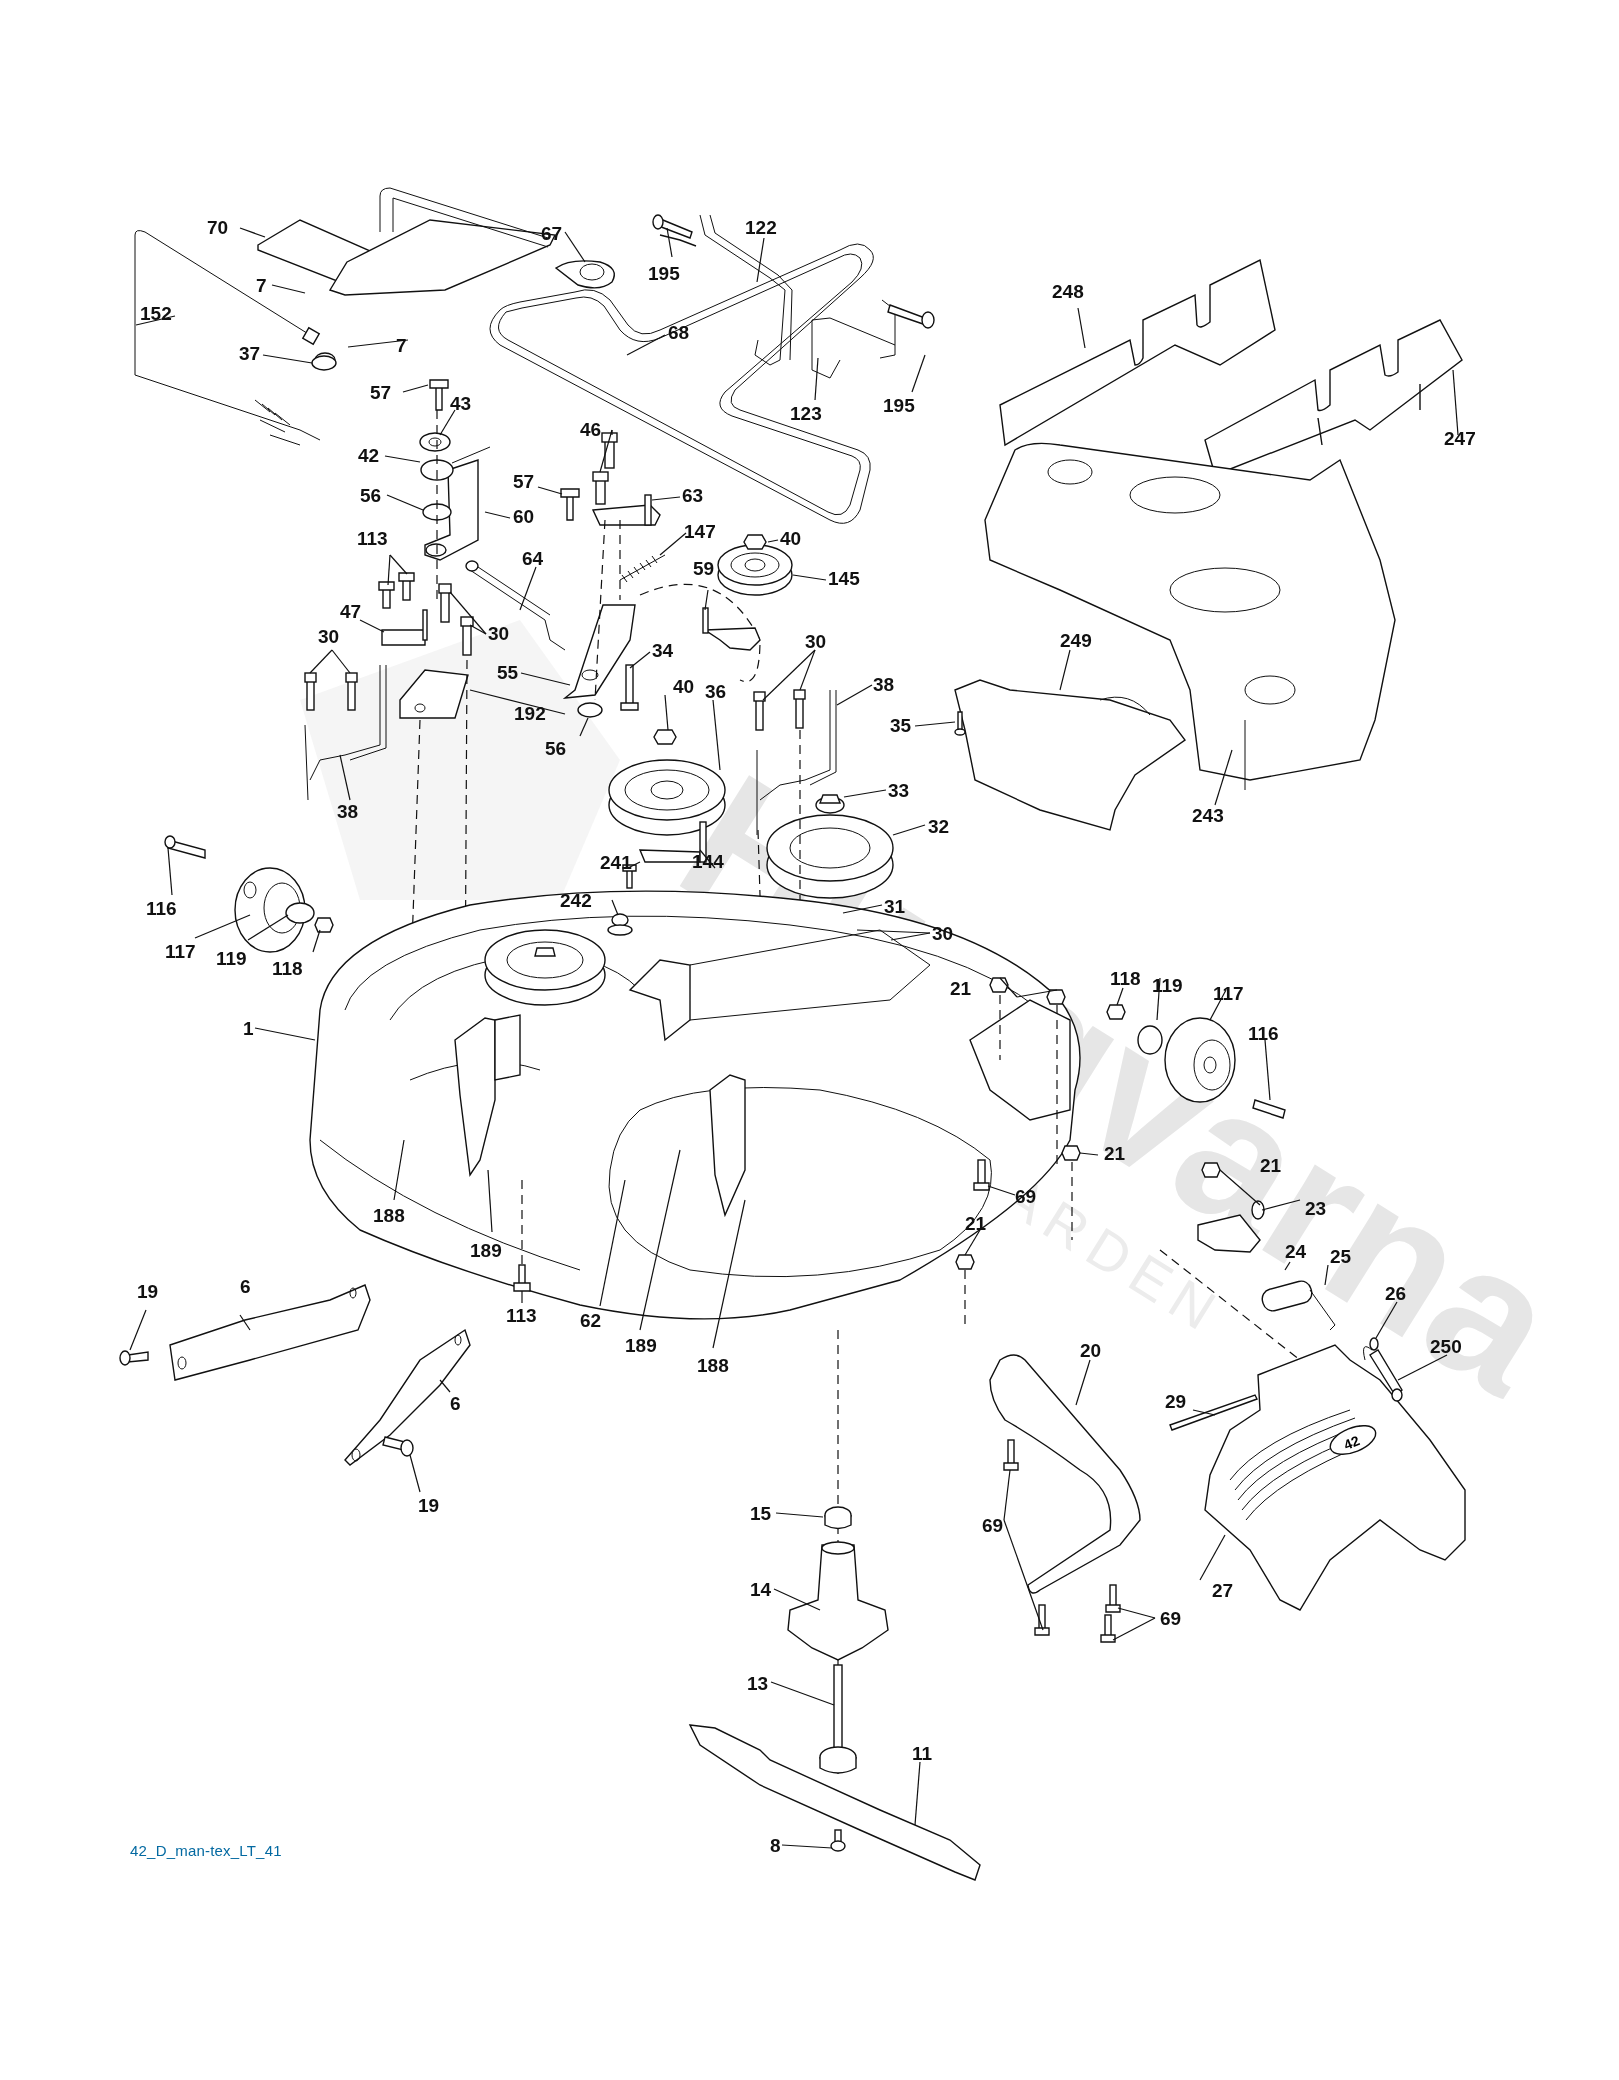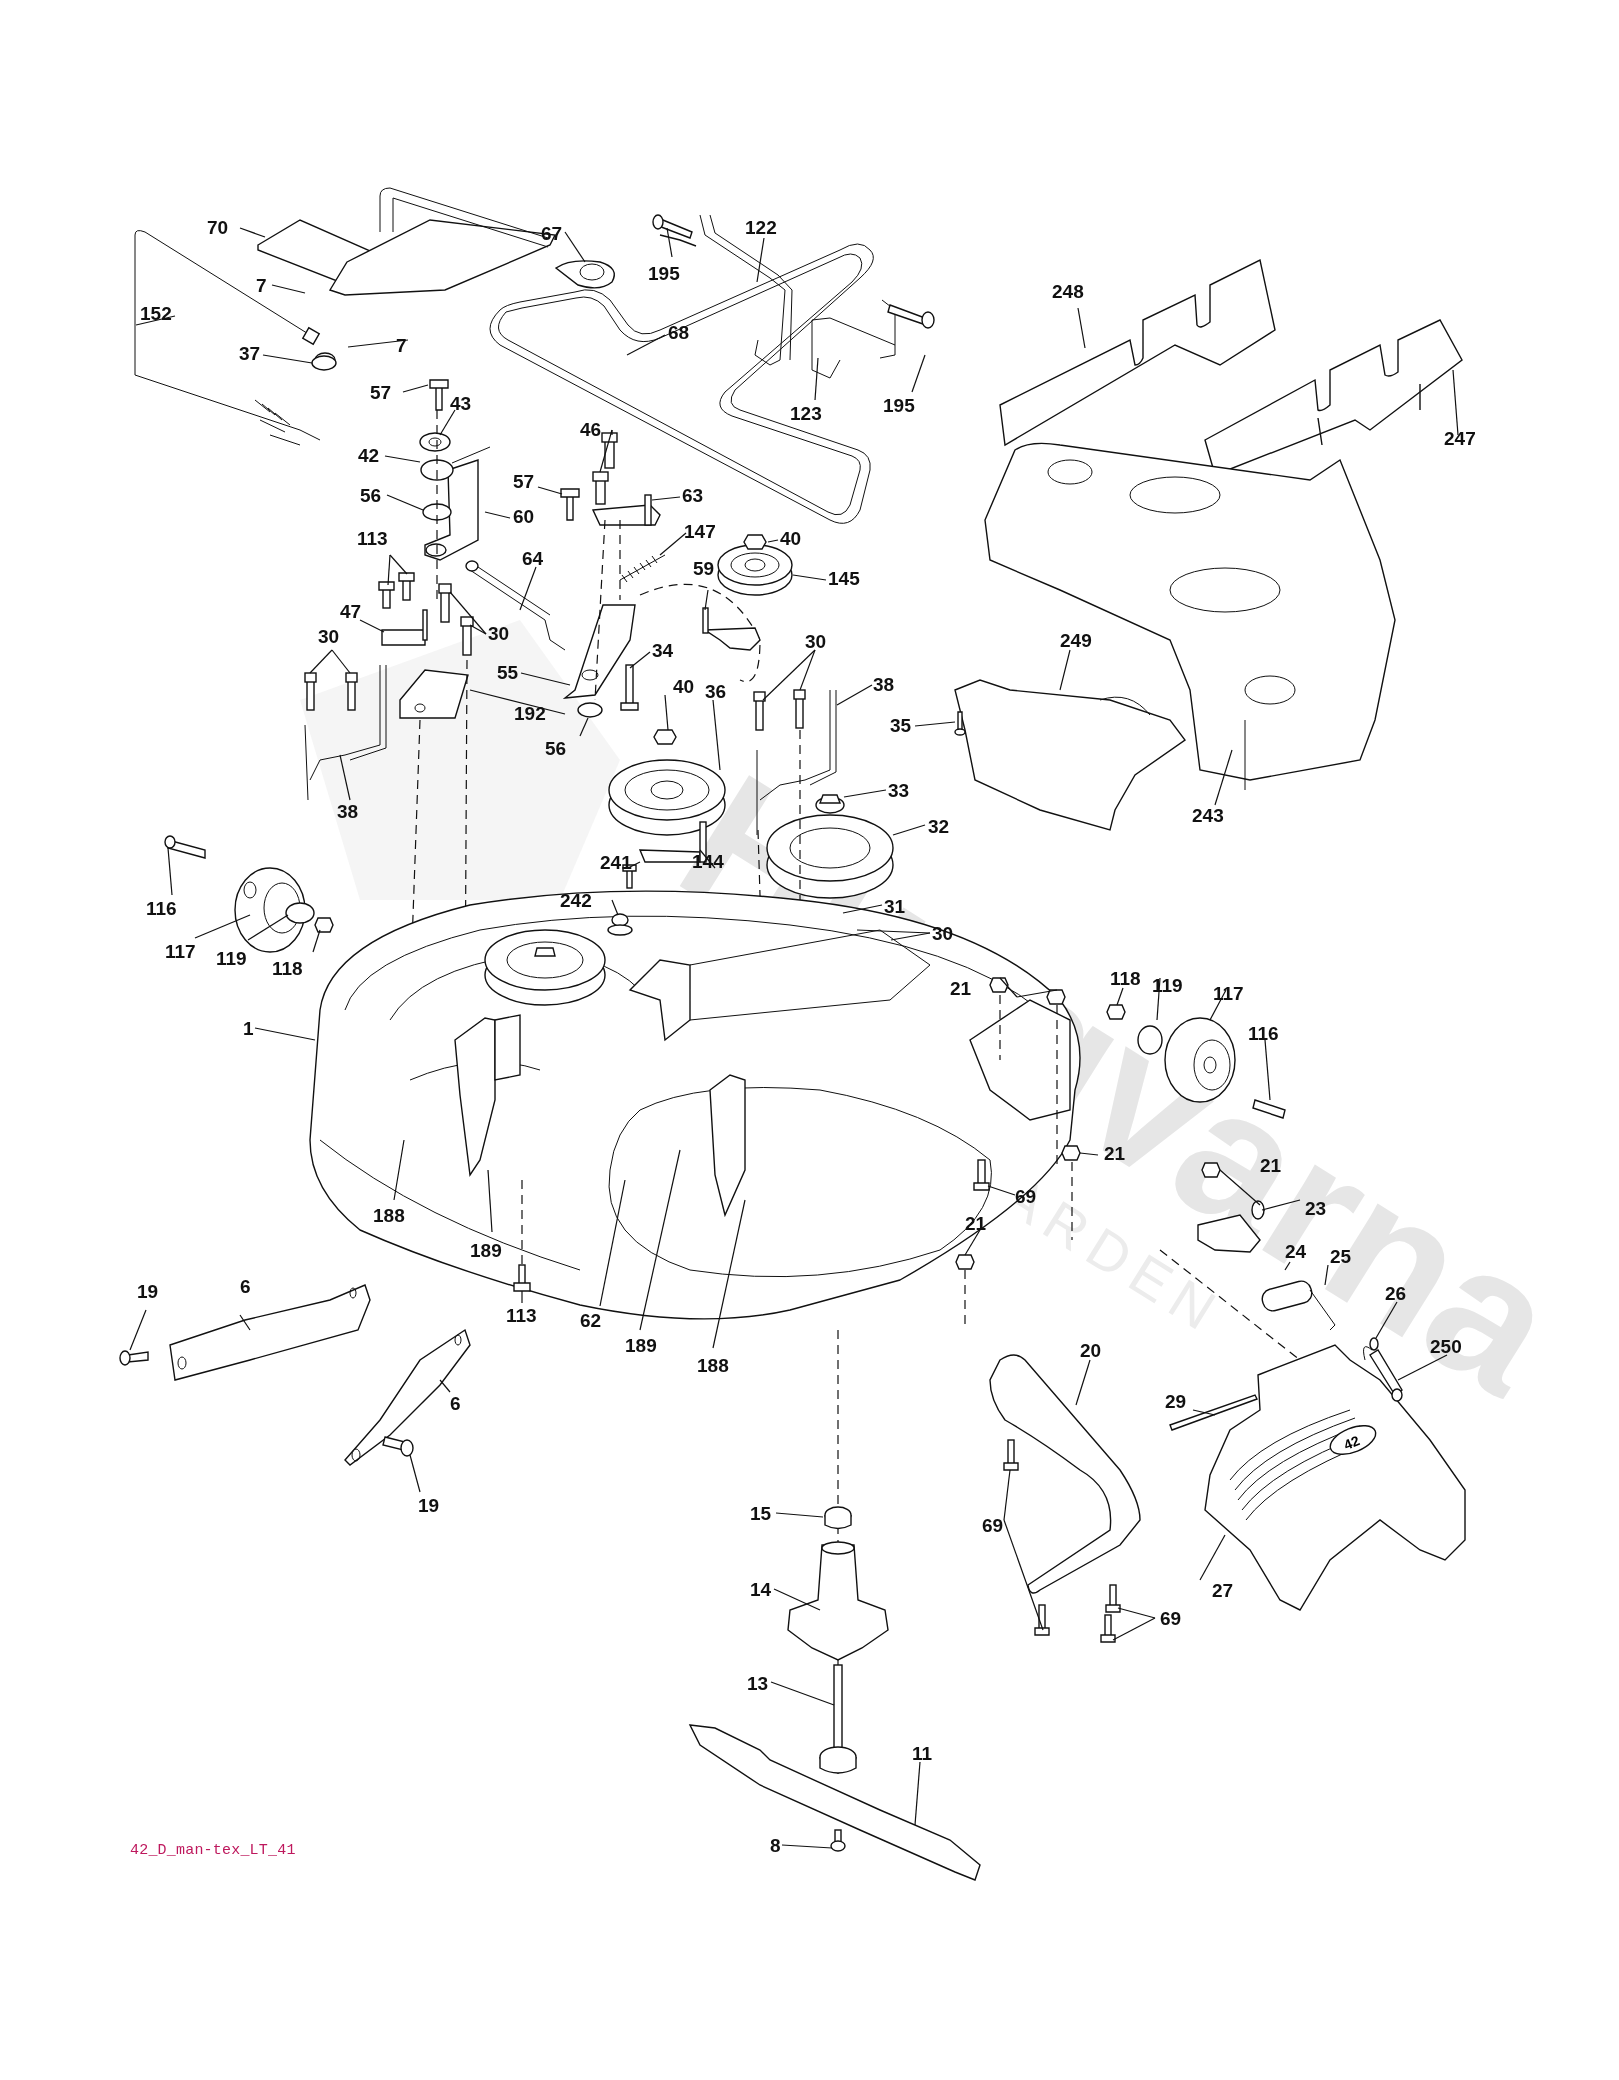--- a/index.html
+++ b/index.html
@@ -6,21 +6,21 @@
   body{width:1619px;height:2080px;position:relative;overflow:hidden;font-family:"Liberation Sans",sans-serif;}
   #diagram{position:absolute;left:0;top:0;width:1619px;height:2080px;}
   .part{fill:#ffffff;stroke:#111;stroke-width:1.4;}
   .partthin{fill:none;stroke:#111;stroke-width:1;}
   .dash{fill:none;stroke:#111;stroke-width:1.2;stroke-dasharray:9 6;}
   .leader{stroke:#111;stroke-width:1.2;fill:none;}
   .callout{font-family:"Liberation Sans",sans-serif;font-weight:bold;font-size:19px;fill:#111;}
   .watermark{fill:#ececec;opacity:0.55;}
   .wmtext{font-family:"Liberation Sans",sans-serif;font-weight:bold;fill:#e6e6e6;}
   .wmtext2{font-family:"Liberation Sans",sans-serif;fill:#ececec;letter-spacing:10px;}
-  #drawing-id{position:absolute;left:130px;top:1842px;font-family:Liberation Mono, monospace;font-size:15px;color:#be185d;letter-spacing:0.2px;}
+  #drawing-id{position:absolute;left:130px;top:1842px;font-family:Liberation Sans, sans-serif;font-size:15px;color:#0369a1;letter-spacing:0.2px;}
 </style>
 </head>
 <body>
 
 <svg id="diagram" viewBox="0 0 1619 2080" xmlns="http://www.w3.org/2000/svg">
 
   <g>
     <path class="watermark" d="M300,700 L520,620 L620,760 L560,900 L360,900 Z"></path>
     <text class="wmtext" x="640" y="1020" font-size="190" transform="rotate(32 900 1000)">Husqvarna</text>
     <text class="wmtext2" x="930" y="1240" font-size="56" transform="rotate(32 1050 1250)">GARDEN</text>

